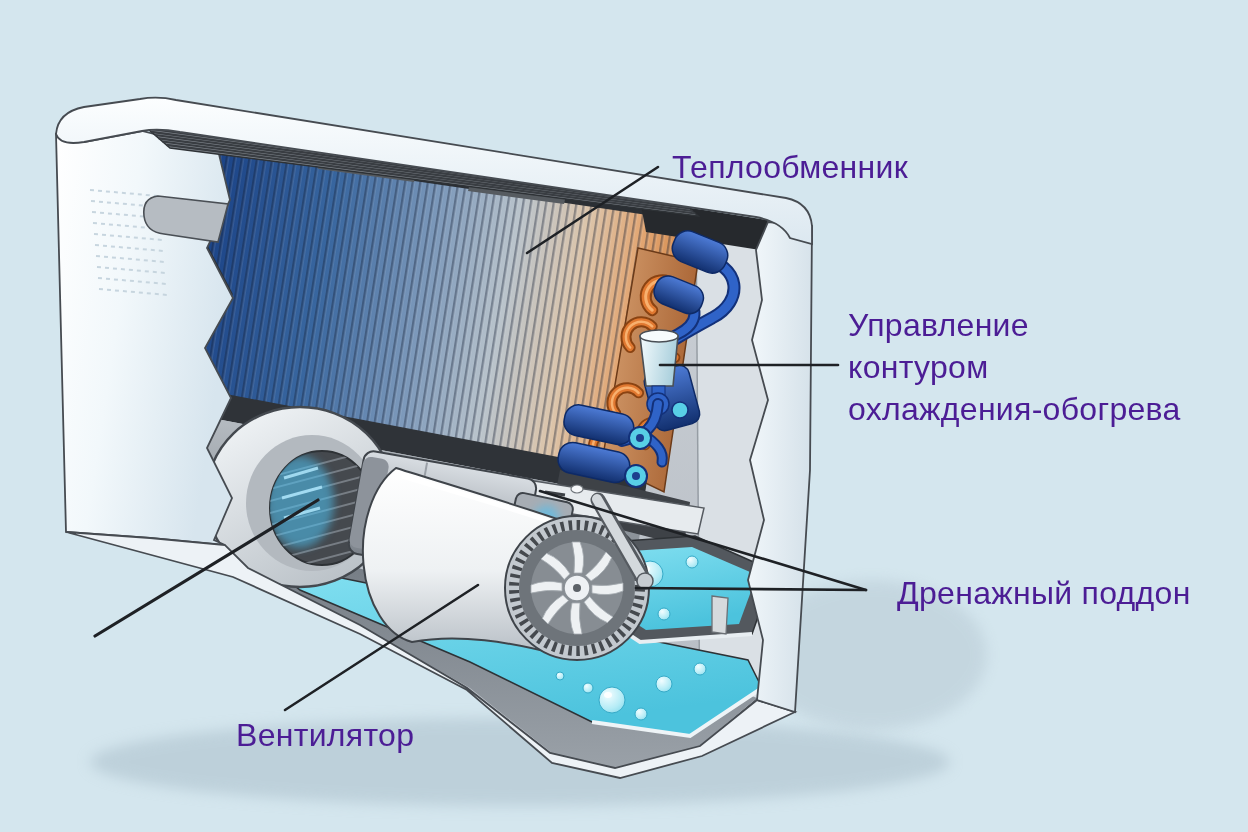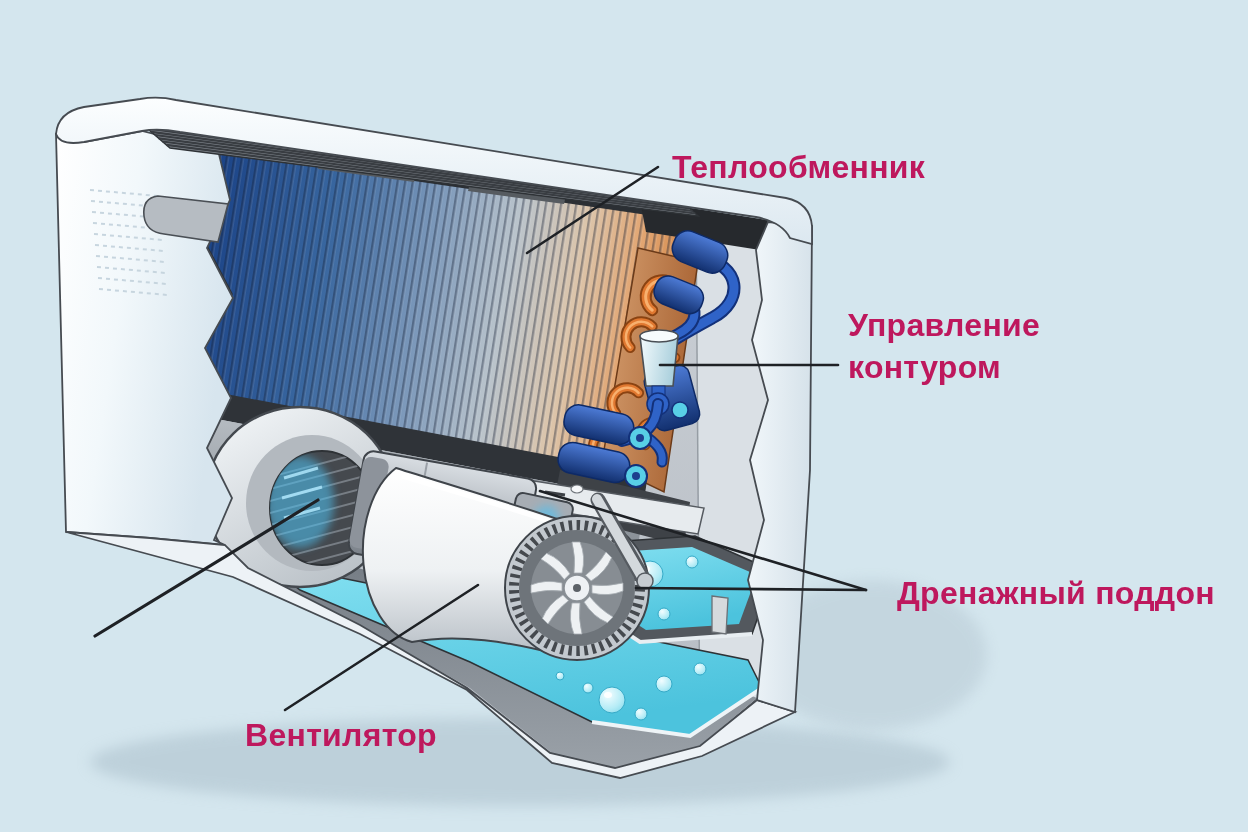--- a/index.html
+++ b/index.html
@@ -4,22 +4,22 @@
 <style>
   html,body{margin:0;padding:0;background:#9fb4c0;}
   .stage{
     position:relative;width:1248px;height:832px;overflow:hidden;
     background:#d4e6ee;
     font-family:"Liberation Sans", sans-serif;
   }
   .stage svg{position:absolute;left:0;top:0;}
   .lbl{
     position:absolute;
-    font-weight:700;font-size:32px;line-height:1.32;
-    color:#be185d;letter-spacing:.3px;white-space:nowrap;
+    font-weight:400;font-size:32px;line-height:1.32;
+    color:#4c1d95;letter-spacing:.3px;white-space:nowrap;
     user-select:none;
   }
 </style>
 </head>
 <body>
 
 <div class="stage">
 
 <svg width="1248" height="832" viewBox="0 0 1248 832">
   <defs>
@@ -353,20 +353,21 @@
     <line x1="318" y1="500" x2="95" y2="636" stroke-width="3.2"></line>
     <line x1="478" y1="585" x2="285" y2="710"></line>
   </g>
 </svg>
 
 <div class="lbl" style="left:672px;top:146px;">Теплообменник</div>
 
 <div class="lbl" style="left:848px;top:304px;">
   <div>Управление</div>
   <div>контуром</div>
+  <div>охлаждения-обогрева</div>
 </div>
 
 <div class="lbl" style="left:897px;top:572px;">Дренажный поддон</div>
 
 
-<div class="lbl" style="left:245px;top:714px;">Вентилятор</div>
+<div class="lbl" style="left:236px;top:714px;">Вентилятор</div>
 
 </div>
 
 </body></html>

